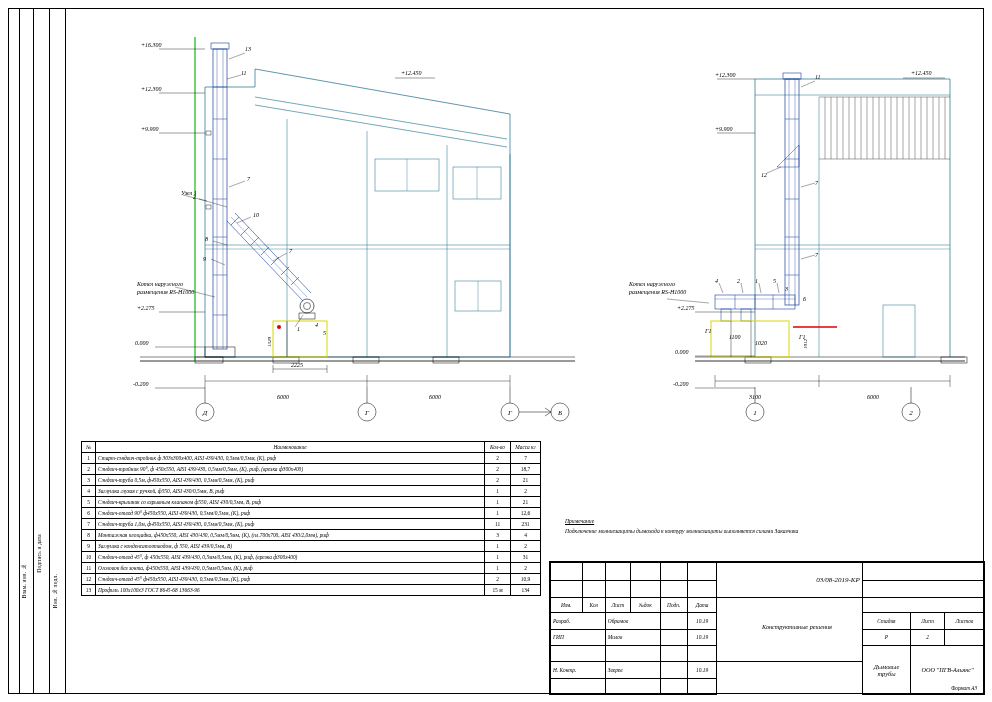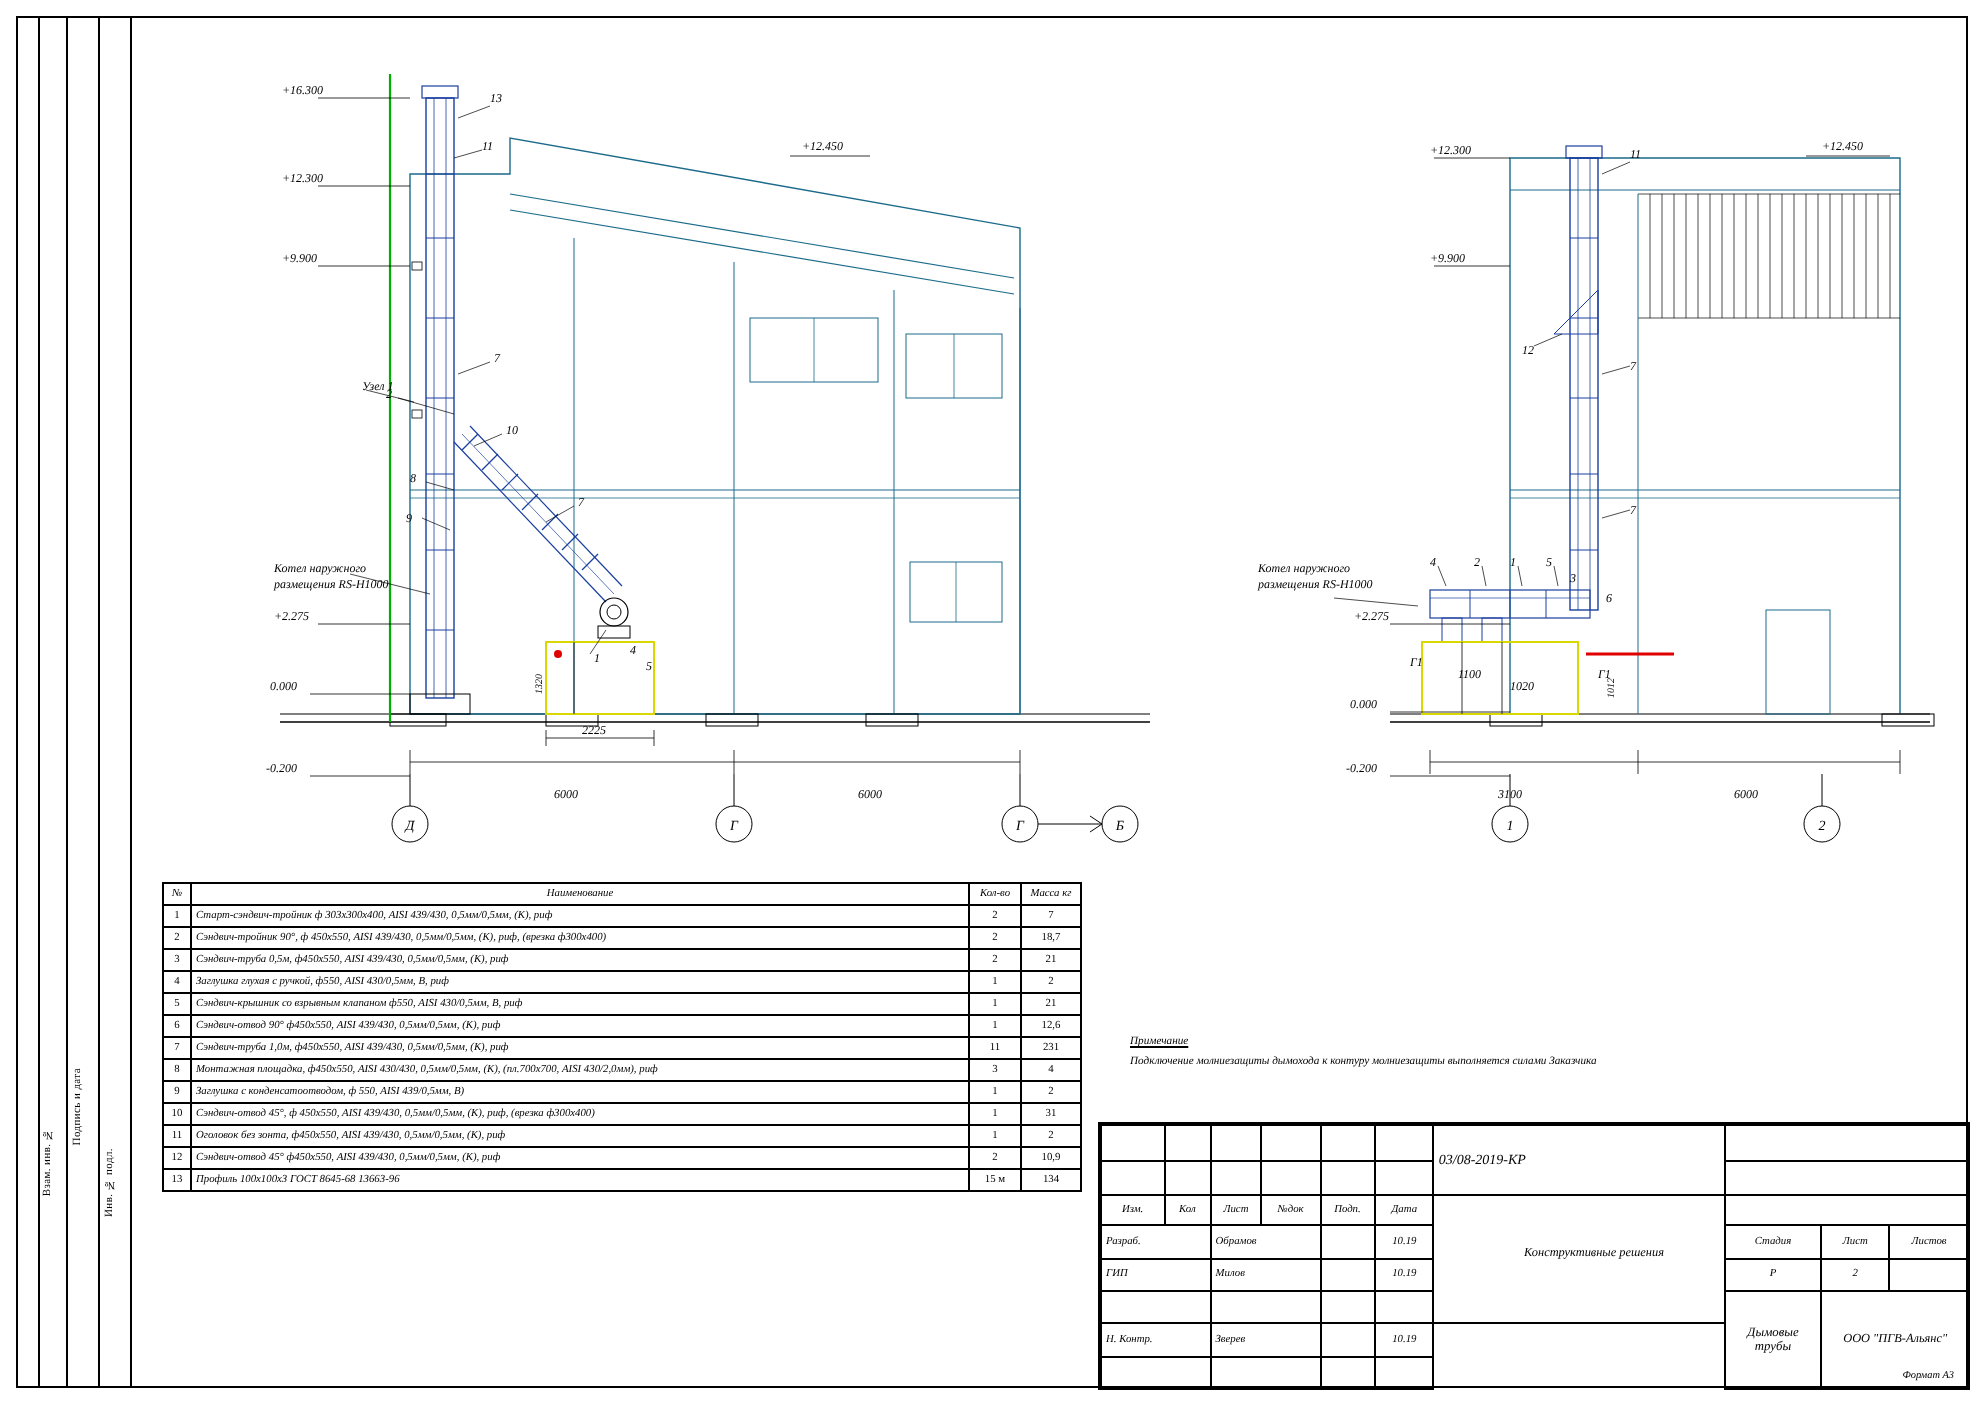--- a/index.html
+++ b/index.html
@@ -80,21 +80,21 @@
   }
   #stamp table { border-collapse: collapse; width:100%; height:100%; }
   #stamp td {
     border: 0.7px solid #000;
     font-weight: normal;
     padding: 0 2px;
     font-style: italic;
     vertical-align: middle;
   }
   .c { text-align:center; }
-  #stamp .code { font-size:7px; text-align:left; }
+  #stamp .code { font-size:7px; text-align:right; }
   #stamp .bigname { font-size:6.4px; text-align:center; }
   #stamp .org { font-size:6.2px; text-align:center; }
   .fmt {
     position:absolute; right: 6px; bottom: 2px;
     font-size: 5.2px; font-style: italic;
   }
   text { font-family: "Liberation Serif", serif; }
 </style>
 </head>
 <body>

